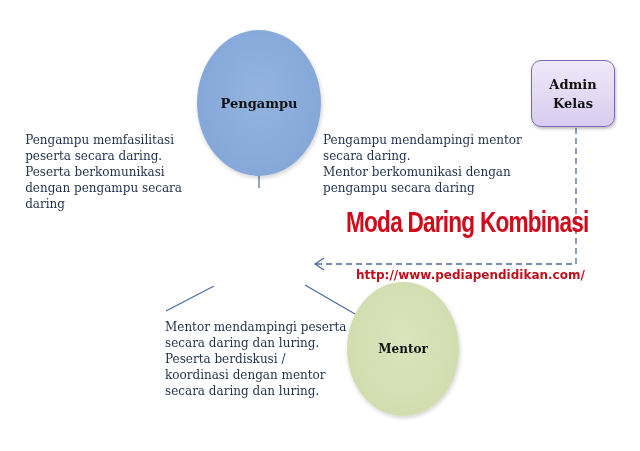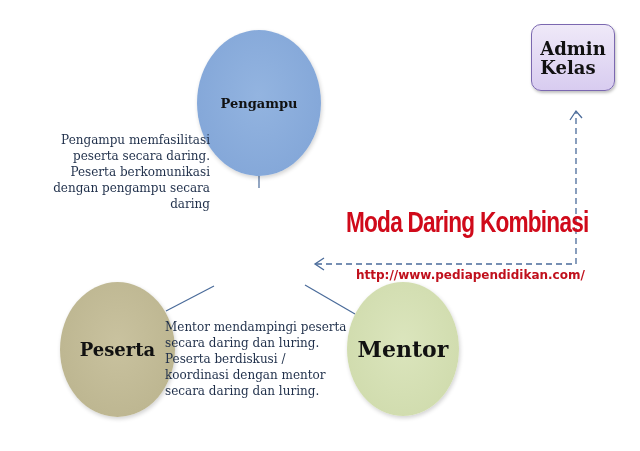--- a/index.html
+++ b/index.html
@@ -8,32 +8,32 @@
   .connector { position: absolute; left: 0; top: 0; }
   .node {
     position: absolute; border-radius: 50%;
     display: flex; align-items: center; justify-content: center; text-align: center;
     color: #111; font-weight: bold; font-family: "DejaVu Serif", serif;
     box-shadow: 1px 2px 4px rgba(0,0,0,0.18);
   }
   .node.pengampu { left: 197px; top: 30px; width: 124px; height: 146px; font-size: 13px; }
   .node.sistem { left: 202px; top: 186px; width: 113px; height: 133px; font-size: 12.5px; line-height: 17px; }
   .node.peserta { left: 60px; top: 282px; width: 115px; height: 135px; font-size: 18px; }
-  .node.mentor { left: 347px; top: 282px; width: 112px; height: 134px; font-size: 22px; }
+  .node.mentor { left: 347px; top: 282px; width: 112px; height: 134px; font-size: 12px; }
   .node span { display: block; white-space: pre-line; }
   .admin {
-    position: absolute; left: 531px; top: 24px; width: 82px; height: 65px;
+    position: absolute; left: 531px; top: 60px; width: 82px; height: 65px;
     border-radius: 10px; border: 1px solid #7b68b0;
     background: linear-gradient(#efe9f8, #d8ccf0);
     box-shadow: 1px 2px 3px rgba(0,0,0,0.25);
-    display: flex; align-items: center; justify-content: center; text-align: left;
-    font-weight: bold; font-size: 18px; line-height: 19px; color: #111; white-space: pre-line;
+    display: flex; align-items: center; justify-content: center; text-align: center;
+    font-weight: bold; font-size: 13px; line-height: 19px; color: #111; white-space: pre-line;
   }
   .note { position: absolute; font-family: "DejaVu Serif", serif; color: #1f2f4a; font-size: 12px; line-height: 16px; white-space: pre-line; }
-  .note.left { right: 430px; top: 132px; text-align: right; }
+  .note.left { right: 458px; top: 132px; text-align: left; }
   .note.right { left: 323px; top: 132px; text-align: left; }
   .note.bottom { left: 165px; top: 319px; width: 210px; text-align: left; }
   .title {
     position: absolute; left: 346px; top: 206px;
     font-family: "Liberation Sans", sans-serif; font-weight: bold; font-size: 29px;
     color: #d00a1a; letter-spacing: -1px; transform: scaleX(0.78); transform-origin: left top;
     white-space: nowrap;
   }
   .url {
     position: absolute; left: 356px; top: 268px;
@@ -53,36 +53,37 @@
     <polyline points="316,264 576,264 576,112" fill="none" stroke="#4a6b9a" stroke-width="1.3" stroke-dasharray="6,4"></polyline>
     <polyline points="324,258 315,264 324,270" fill="none" stroke="#4a6b9a" stroke-width="1.3"></polyline>
     <polyline points="570,120 576,111 582,118" fill="none" stroke="#4a6b9a" stroke-width="1.3"></polyline>
   </svg>
 
   <div class="node pengampu" style="background: radial-gradient(ellipse at 50% 45%, #93b4e0, #7fa3d6);">
     <span>Pengampu</span>
   </div>
 
 
-  <div class="node peserta" style="background: radial-gradient(ellipse at 50% 45%, #c9c29f, #b9b28c);">
-    <span>Peserta</span>
-  </div>
 
   <div class="node mentor" style="background: radial-gradient(ellipse at 50% 45%, #dbe5bd, #cdd9a9);">
     <span>Mentor</span>
   </div>
 
   <div class="admin">Admin
 Kelas</div>
 
   <div class="note left">Pengampu memfasilitasi
 peserta secara daring.
 Peserta berkomunikasi
 dengan pengampu secara
 daring</div>
+  <div class="note right">Pengampu mendampingi mentor
+secara daring.
+Mentor berkomunikasi dengan
+pengampu secara daring</div>
   <div class="note bottom">Mentor mendampingi peserta
 secara daring dan luring.
 Peserta berdiskusi /
 koordinasi dengan mentor
 secara daring dan luring.</div>
 
   <div class="title">Moda Daring Kombinasi</div>
   <div class="url">http://www.pediapendidikan.com/</div>
 </div>
 

